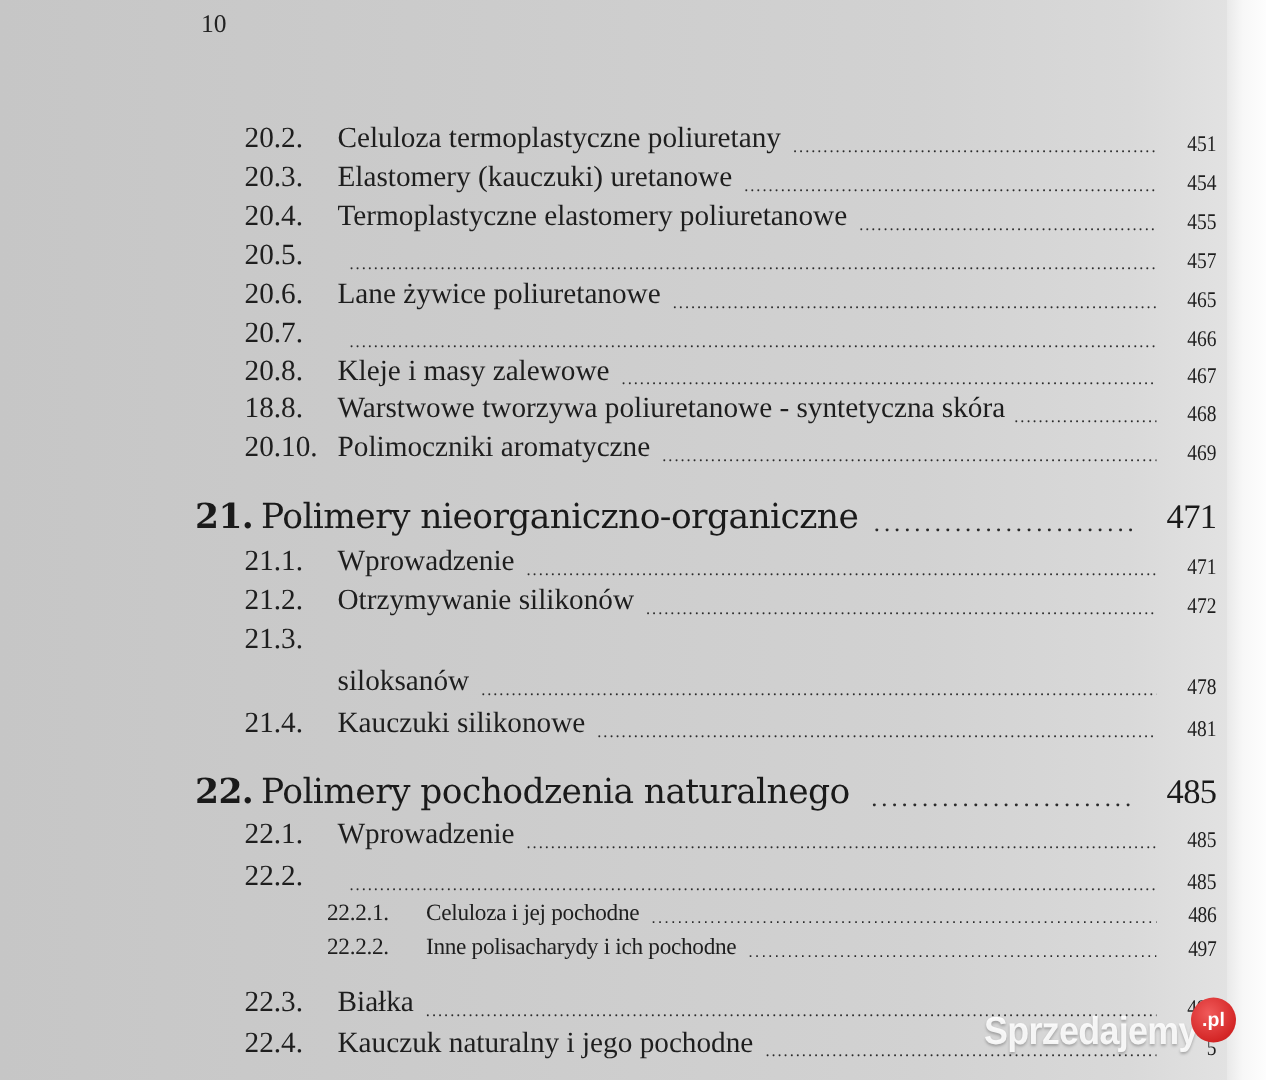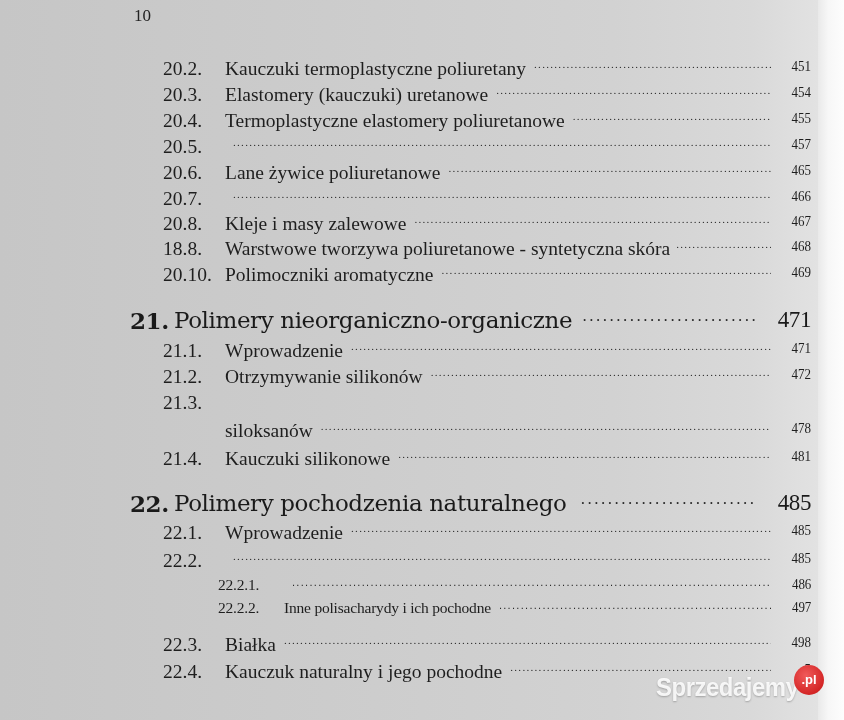--- a/index.html
+++ b/index.html
@@ -34,22 +34,23 @@
     .page-number {
       position: absolute;
       left: 134px;
       top: 6px;
       font-size: 17px;
       color: #222;
     }
     .row {
       position: absolute;
       display: flex;
-      align-items: flex-start;
+      align-items: flex-end;
       white-space: nowrap;
+      margin-top: 24px;
     }
     .row .num {
       display: inline-block;
     }
     .row .title {
       display: inline-block;
     }
     .row .leader {
       flex: 1;
       overflow: hidden;
@@ -134,21 +135,21 @@
 </head>
 <body>
 
 <div class="page"></div>
 <div class="page-edge"></div>
 
 <div class="page-number">10</div>
 
 <div class="row sec" style="top:58px">
   <span class="num">20.2.</span>
-  <span class="title">Kauczuki termoplastyczne poliuretany</span>
+  <span class="title">Celuloza termoplastyczne poliuretany</span>
   <span class="leader"></span>
   <span class="pg">451</span>
 </div>
 <div class="row sec" style="top:84px">
   <span class="num">20.3.</span>
   <span class="title">Elastomery (kauczuki) uretanowe</span>
   <span class="leader"></span>
   <span class="pg">454</span>
 </div>
 <div class="row sec" style="top:110px">
@@ -237,20 +238,21 @@
   <span class="leader"></span>
   <span class="pg">485</span>
 </div>
 <div class="row sec" style="top:550px">
   <span class="num">22.2.</span>
   <span class="leader"></span>
   <span class="pg">485</span>
 </div>
 <div class="row sub" style="top:576px">
   <span class="num">22.2.1.</span>
+  <span class="title">Celuloza i jej pochodne</span>
   <span class="leader"></span>
   <span class="pg">486</span>
 </div>
 <div class="row sub" style="top:599px">
   <span class="num">22.2.2.</span>
   <span class="title">Inne polisacharydy i ich pochodne</span>
   <span class="leader"></span>
   <span class="pg">497</span>
 </div>
 <div class="row sec" style="top:634px">

